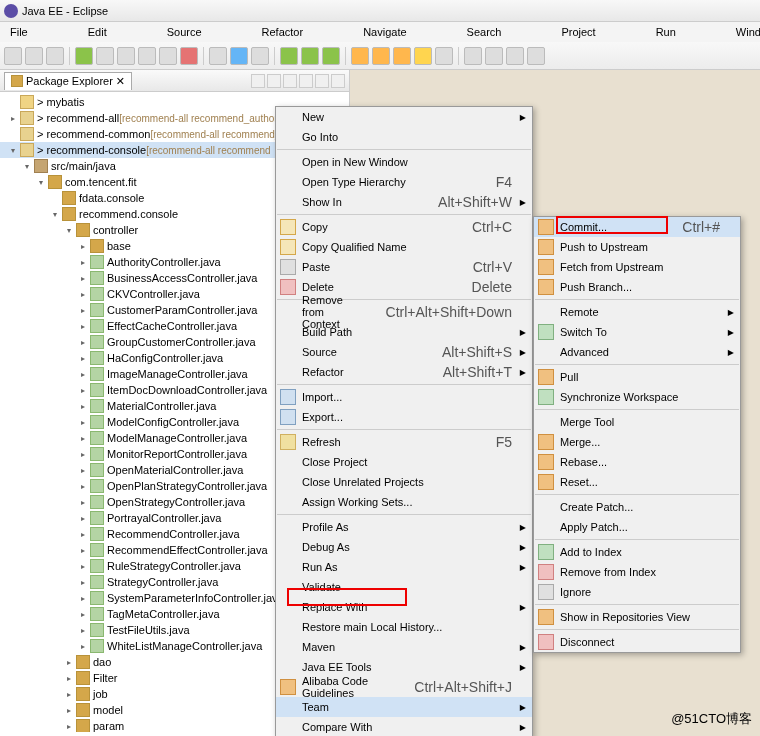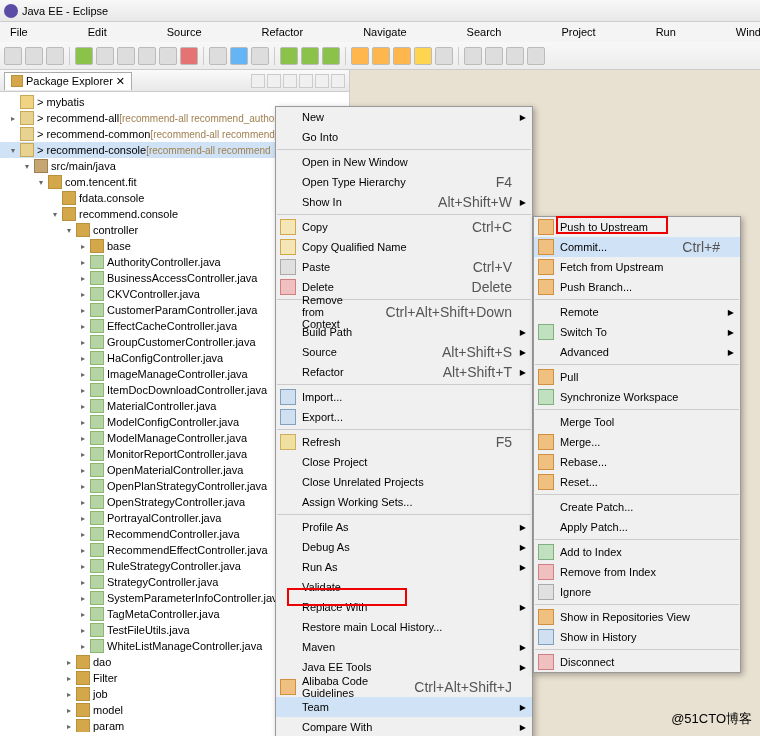--- a/index.html
+++ b/index.html
@@ -455,31 +455,31 @@
     <div class="mrow hov">
       <span>Team</span>
       <span class="arr">▶</span>
     </div>
     <div class="mrow">
       <span>Compare With</span>
       <span class="arr">▶</span>
     </div>
   </div>
 <div class="context ctx2" id="ctx2">
-    <div class="mrow">
-      <span class="micon mi-git"></span>
-      <span>Push to Upstream</span>
-    </div>
     <div class="mrow hov">
       <span class="micon mi-git"></span>
       <span>Commit...</span>
       <span class="sc">Ctrl+#</span>
     </div>
     <div class="mrow">
       <span class="micon mi-git"></span>
+      <span>Push to Upstream</span>
+    </div>
+    <div class="mrow">
+      <span class="micon mi-git"></span>
       <span>Fetch from Upstream</span>
     </div>
     <div class="mrow">
       <span class="micon mi-git"></span>
       <span>Push Branch...</span>
     </div>
     <div class="msep"></div>
     <div class="mrow">
       <span>Remote</span>
       <span class="arr">▶</span>
@@ -535,24 +535,20 @@
       <span>Remove from Index</span>
     </div>
     <div class="mrow">
       <span class="micon mi-paste"></span>
       <span>Ignore</span>
     </div>
     <div class="msep"></div>
     <div class="mrow">
       <span class="micon mi-git"></span>
       <span>Show in Repositories View</span>
-    </div>
-    <div class="mrow">
-      <span class="micon mi-imp"></span>
-      <span>Show in History</span>
     </div>
     <div class="msep"></div>
     <div class="mrow">
       <span class="micon mi-del"></span>
       <span>Disconnect</span>
     </div>
   </div>
 
 <div class="highlight hl1"></div>
 <div class="highlight hl2"></div>

